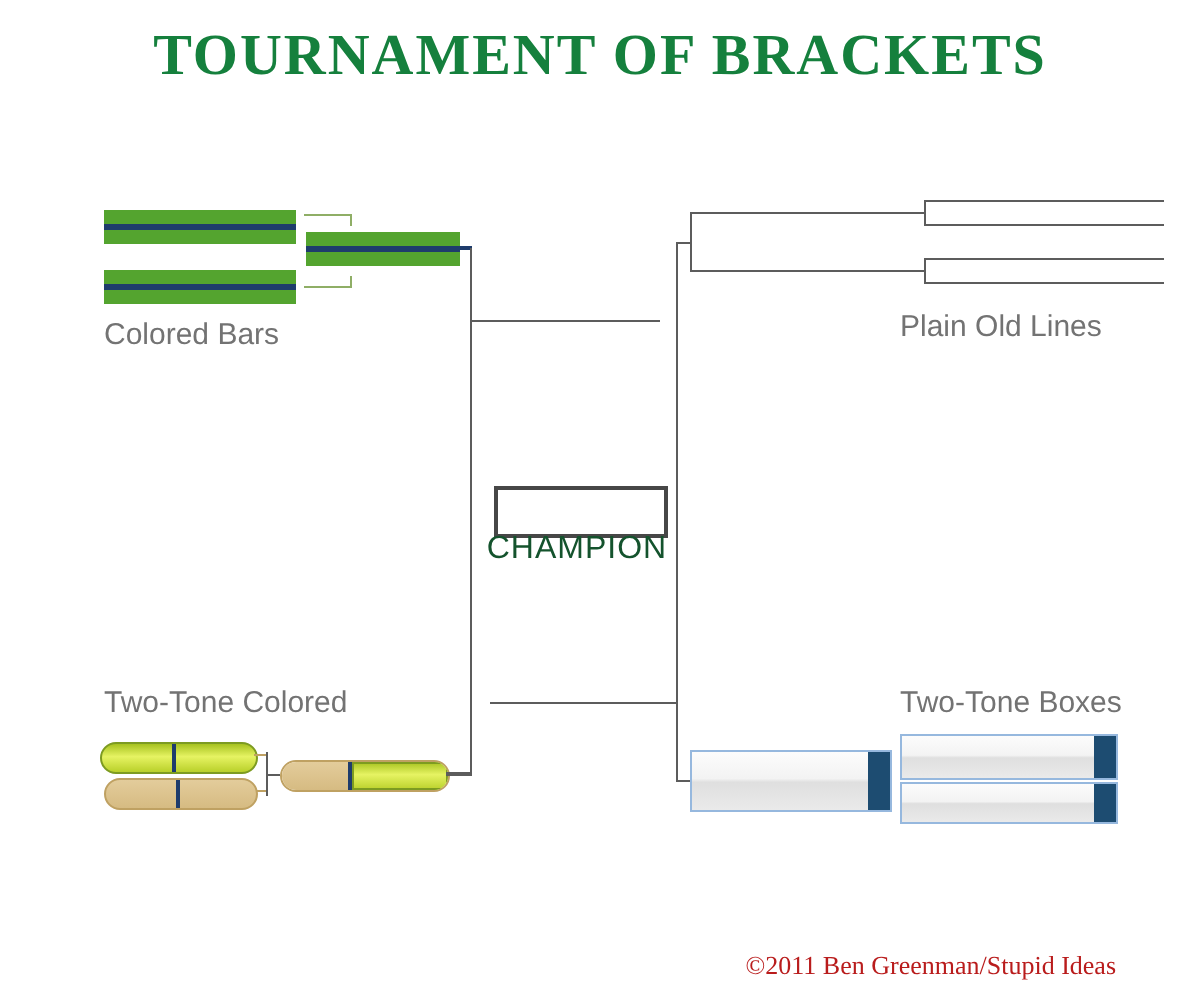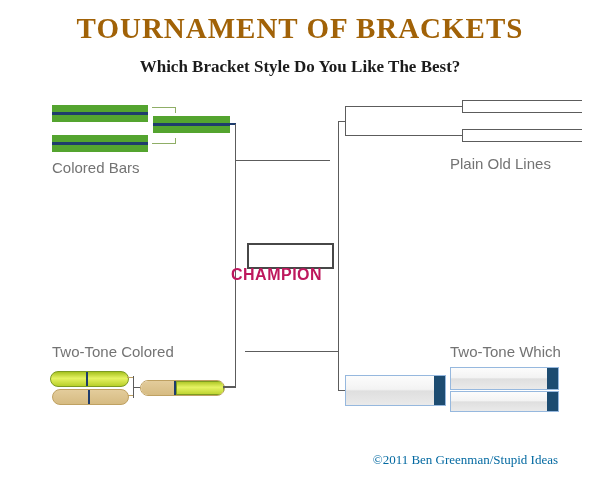--- a/index.html
+++ b/index.html
@@ -1,68 +1,67 @@
 <!DOCTYPE html>
 <html><head>
 <meta charset="utf-8">
 <style>
   html,body { margin:0; padding:0; background:#fff; }
   .canvas { position:relative; width:600px; height:493px; background:#ffffff;
             font-family:"Liberation Sans",sans-serif; overflow:hidden; }
 
   .title { position:absolute; top:12px; left:0; width:100%; text-align:center;
            font-family:"Liberation Serif",serif; font-weight:700; font-size:29px;
-           letter-spacing:1px; color:#a16207; }
+           letter-spacing:1px; color:#15803d; }
   .subtitle { position:absolute; top:57px; left:0; width:100%; text-align:center;
               font-family:"Liberation Serif",serif; font-weight:700; font-size:17px;
               color:#1b1b1b; }
 
   .ln   { position:absolute; background:#5c5c5c; }
   .sage { position:absolute; background:#8fae66; }
   .navy { position:absolute; background:#1e3c6c; }
 
   .greenbar { position:absolute; background:#54a42f; }
   .greenbar .stripe { position:absolute; left:0; right:0; top:7px; height:3px; background:#1e3c6c; }
 
   .lbl { position:absolute; font-size:15px; color:#737373; white-space:nowrap; }
 
   .champ-box { position:absolute; left:247px; top:243px; width:83px; height:22px;
                border:2px solid #474747; background:#fff; }
-  .champ-lbl { position:absolute; left:231px; top:266px; width:115px; 
-               font-size:16px; font-weight:700; letter-spacing:0.5px; color:#be185d; }
+  .champ-lbl { position:absolute; left:231px; top:266px; width:115px; text-align:center;
+               font-size:16px; font-weight:400; letter-spacing:0.5px; color:#14532d; }
 
   .pill { position:absolute; height:14px; border-radius:8px; overflow:hidden; }
   .pill-chart { background:linear-gradient(to bottom,#a7c21f,#e6f363 45%,#b9d02a);
                 border:1px solid #7d9b21; }
   .pill-tan   { background:linear-gradient(to bottom,#e3cc9b,#d6bb82);
                 border:1px solid #bfa162; }
   .pill .divider { position:absolute; top:0; bottom:0; width:2px; background:#1e3c6c; }
   .winner-pill { position:absolute; height:14px; border-radius:8px; overflow:hidden;
                  border:1px solid #bfa162; }
   .winner-pill .half-tan   { position:absolute; left:0; top:0; bottom:0; width:33px;
                              background:linear-gradient(to bottom,#e3cc9b,#d6bb82); }
   .winner-pill .half-chart { position:absolute; left:35px; top:0; bottom:0; right:0;
                              background:linear-gradient(to bottom,#a7c21f,#e6f363 45%,#b9d02a);
                              box-shadow:inset 0 0 0 1px #7d9b21; }
   .winner-pill .divider    { position:absolute; left:33px; top:0; bottom:0; width:2px; background:#1e3c6c; }
 
   .ttbox { position:absolute; border:1px solid #96b8de;
            background:linear-gradient(to bottom,#fcfcfc 0,#f3f3f3 46%,#dfdfdf 52%,#eaeaea 100%); }
   .ttbox .endcap { position:absolute; right:0; top:0; bottom:0; width:11px; background:#1d4c71; }
 
-  .credit { position:absolute; top:452px; right:42px; font-family:"Liberation Serif",serif;
-            font-size:13px; color:#0369a1; white-space:nowrap; }
+  .credit { position:absolute; top:475px; right:42px; font-family:"Liberation Serif",serif;
+            font-size:13px; color:#b91c1c; white-space:nowrap; }
 </style>
 </head>
 <body>
 
 <div class="canvas">
 
   <div class="title">TOURNAMENT OF BRACKETS</div>
-  <div class="subtitle">Which Bracket Style Do You Like The Best?</div>
 
   <div>
     <div class="greenbar" style="left:52px;top:105px;width:96px;height:17px;">
         <div class="stripe"></div>
       </div>
     <div class="greenbar" style="left:52px;top:135px;width:96px;height:17px;">
         <div class="stripe"></div>
       </div>
     <div class="sage" style="left:152px;top:107px;width:24px;height:1px;"></div>
     <div class="sage" style="left:175px;top:107px;width:1px;height:6px;"></div>
@@ -112,21 +111,21 @@
     <div class="ln" style="left:134px;top:387px;width:6px;height:1px;"></div>
     <div class="winner-pill" style="left:140px;top:380px;width:83px;">
       <div class="half-tan"></div>
       <div class="half-chart"></div>
       <div class="divider"></div>
     </div>
     <div class="ln" style="left:223px;top:386px;width:12px;height:2px;"></div>
   </div>
 
   <div>
-    <div class="lbl" style="left:450px;top:343px;">Two-Tone Which</div>
+    <div class="lbl" style="left:450px;top:343px;">Two-Tone Boxes</div>
     <div class="ln" style="left:339px;top:390px;width:6px;height:1px;"></div>
     <div class="ttbox" style="left:345px;top:375px;width:99px;height:29px;">
         <div class="endcap"></div>
       </div>
     <div class="ttbox" style="left:450px;top:367px;width:107px;height:21px;">
         <div class="endcap"></div>
       </div>
     <div class="ttbox" style="left:450px;top:391px;width:107px;height:19px;">
         <div class="endcap"></div>
       </div>

